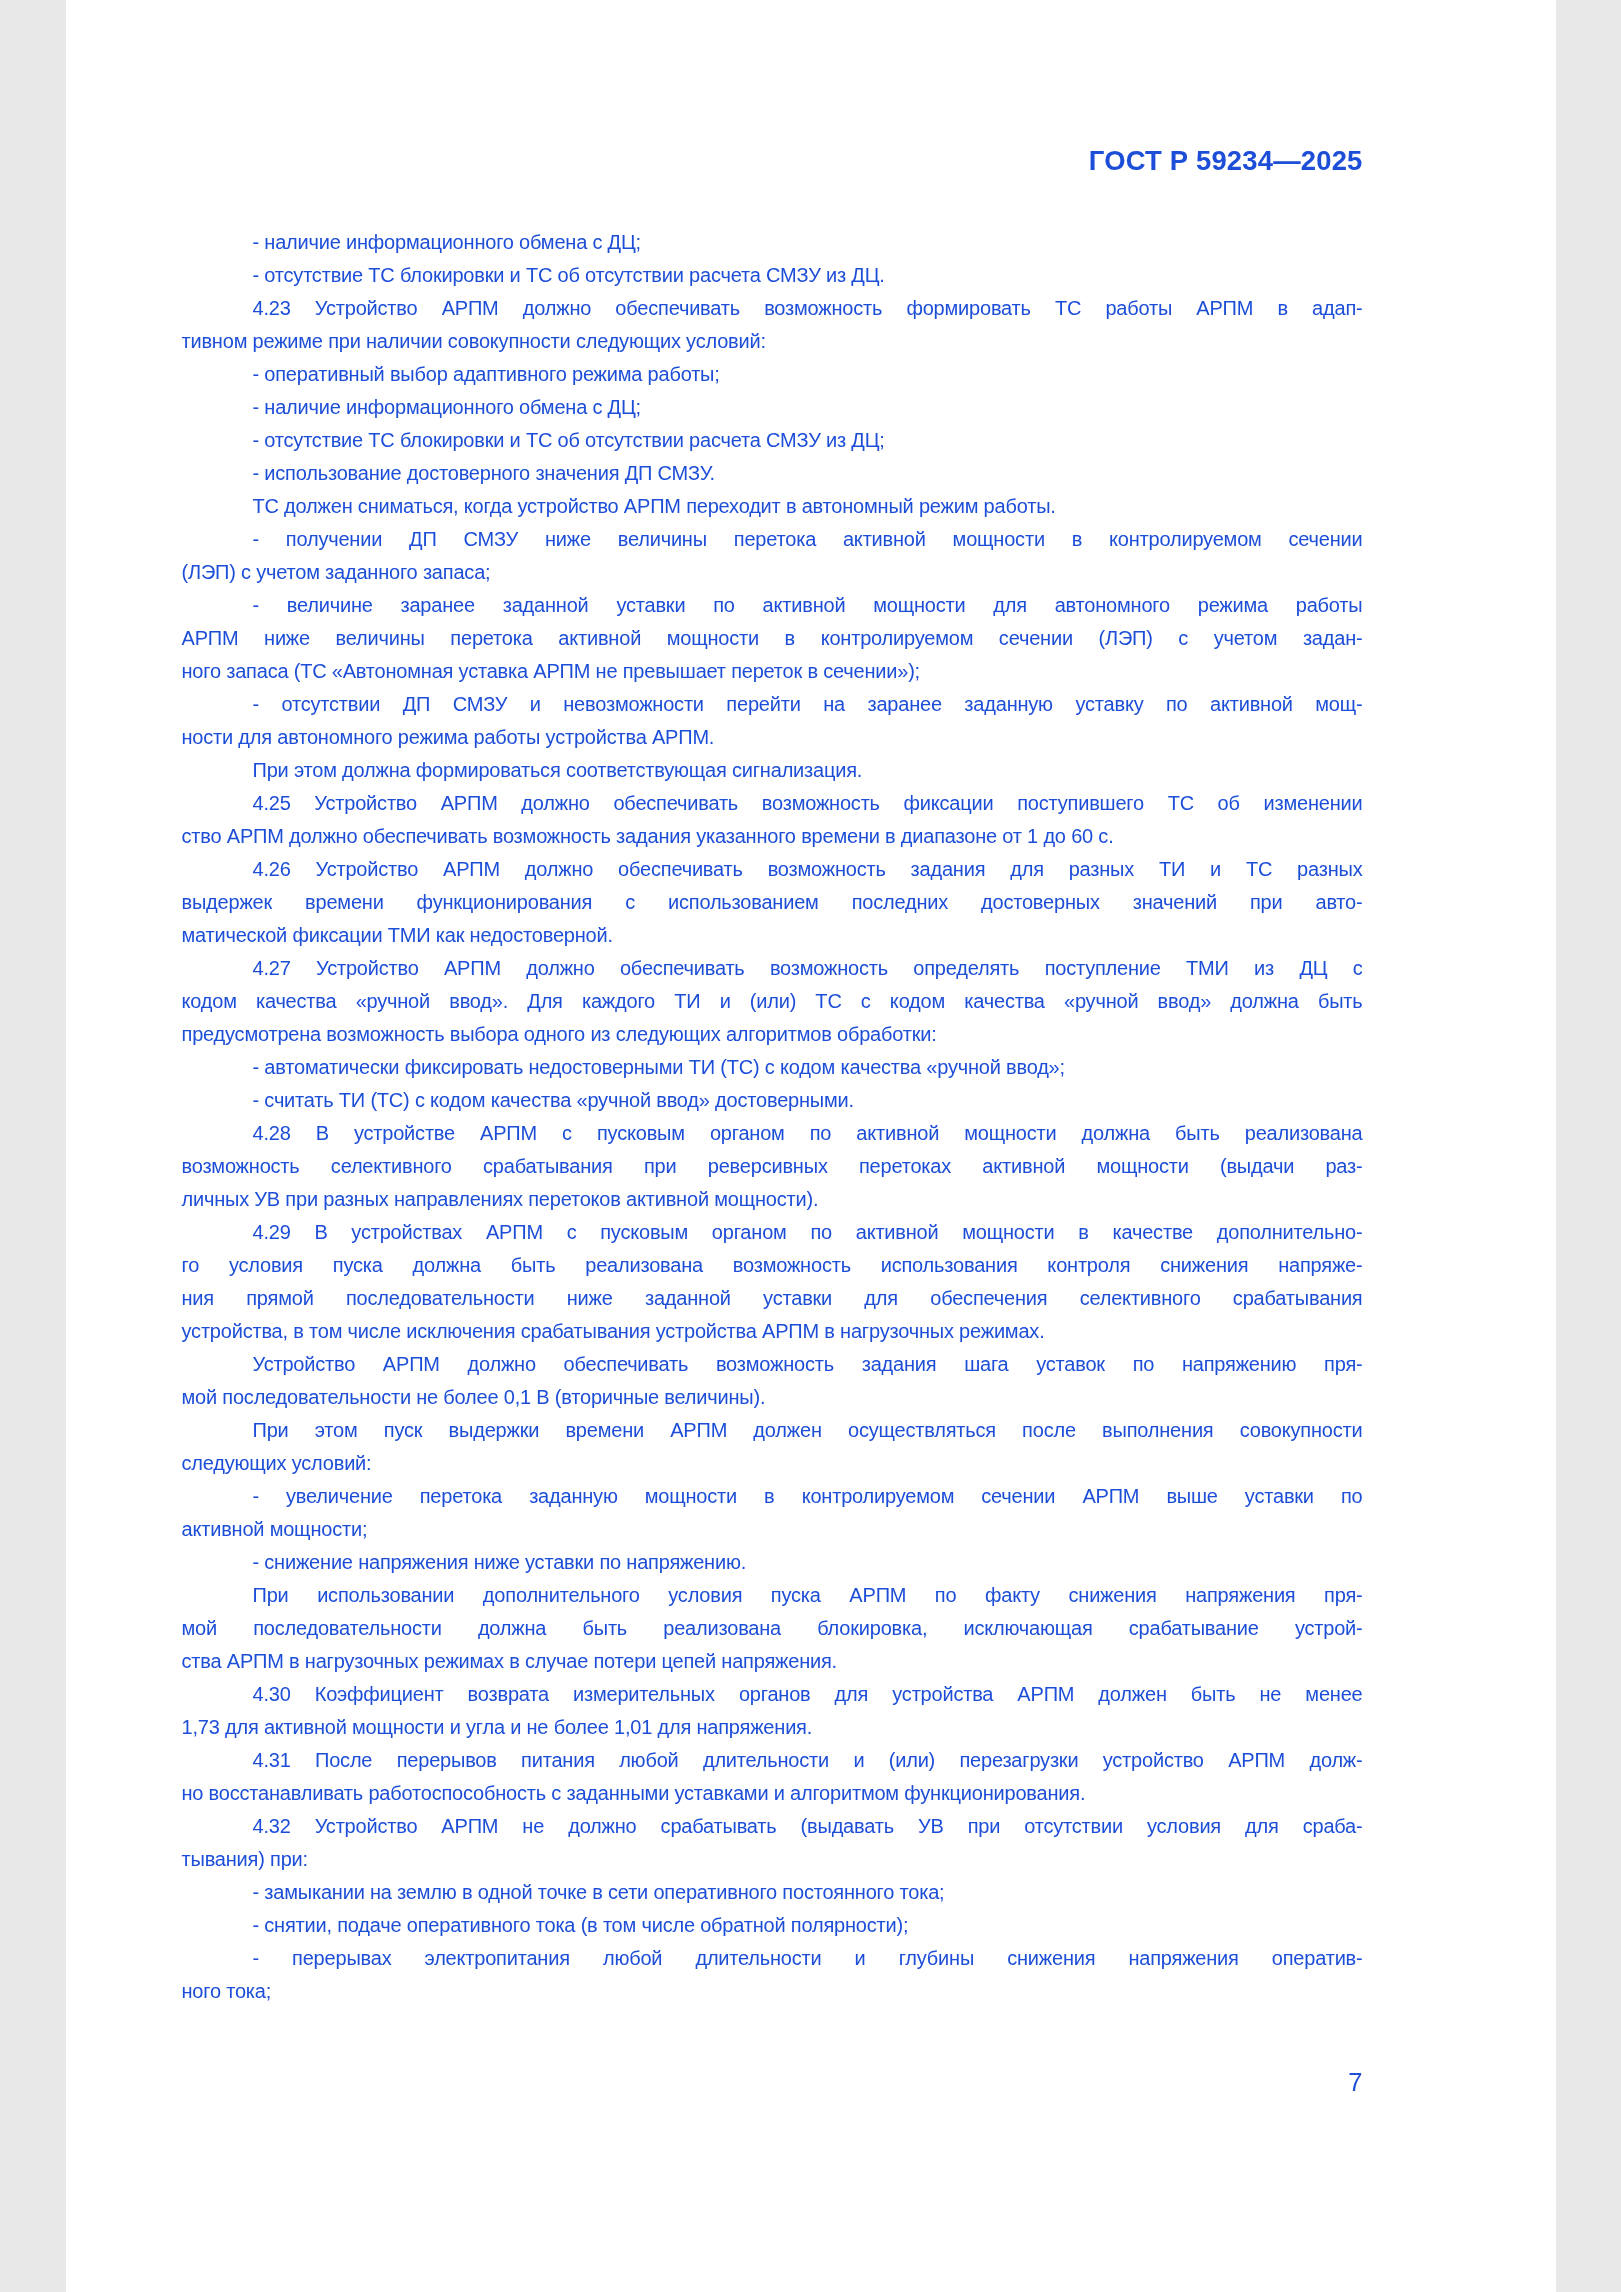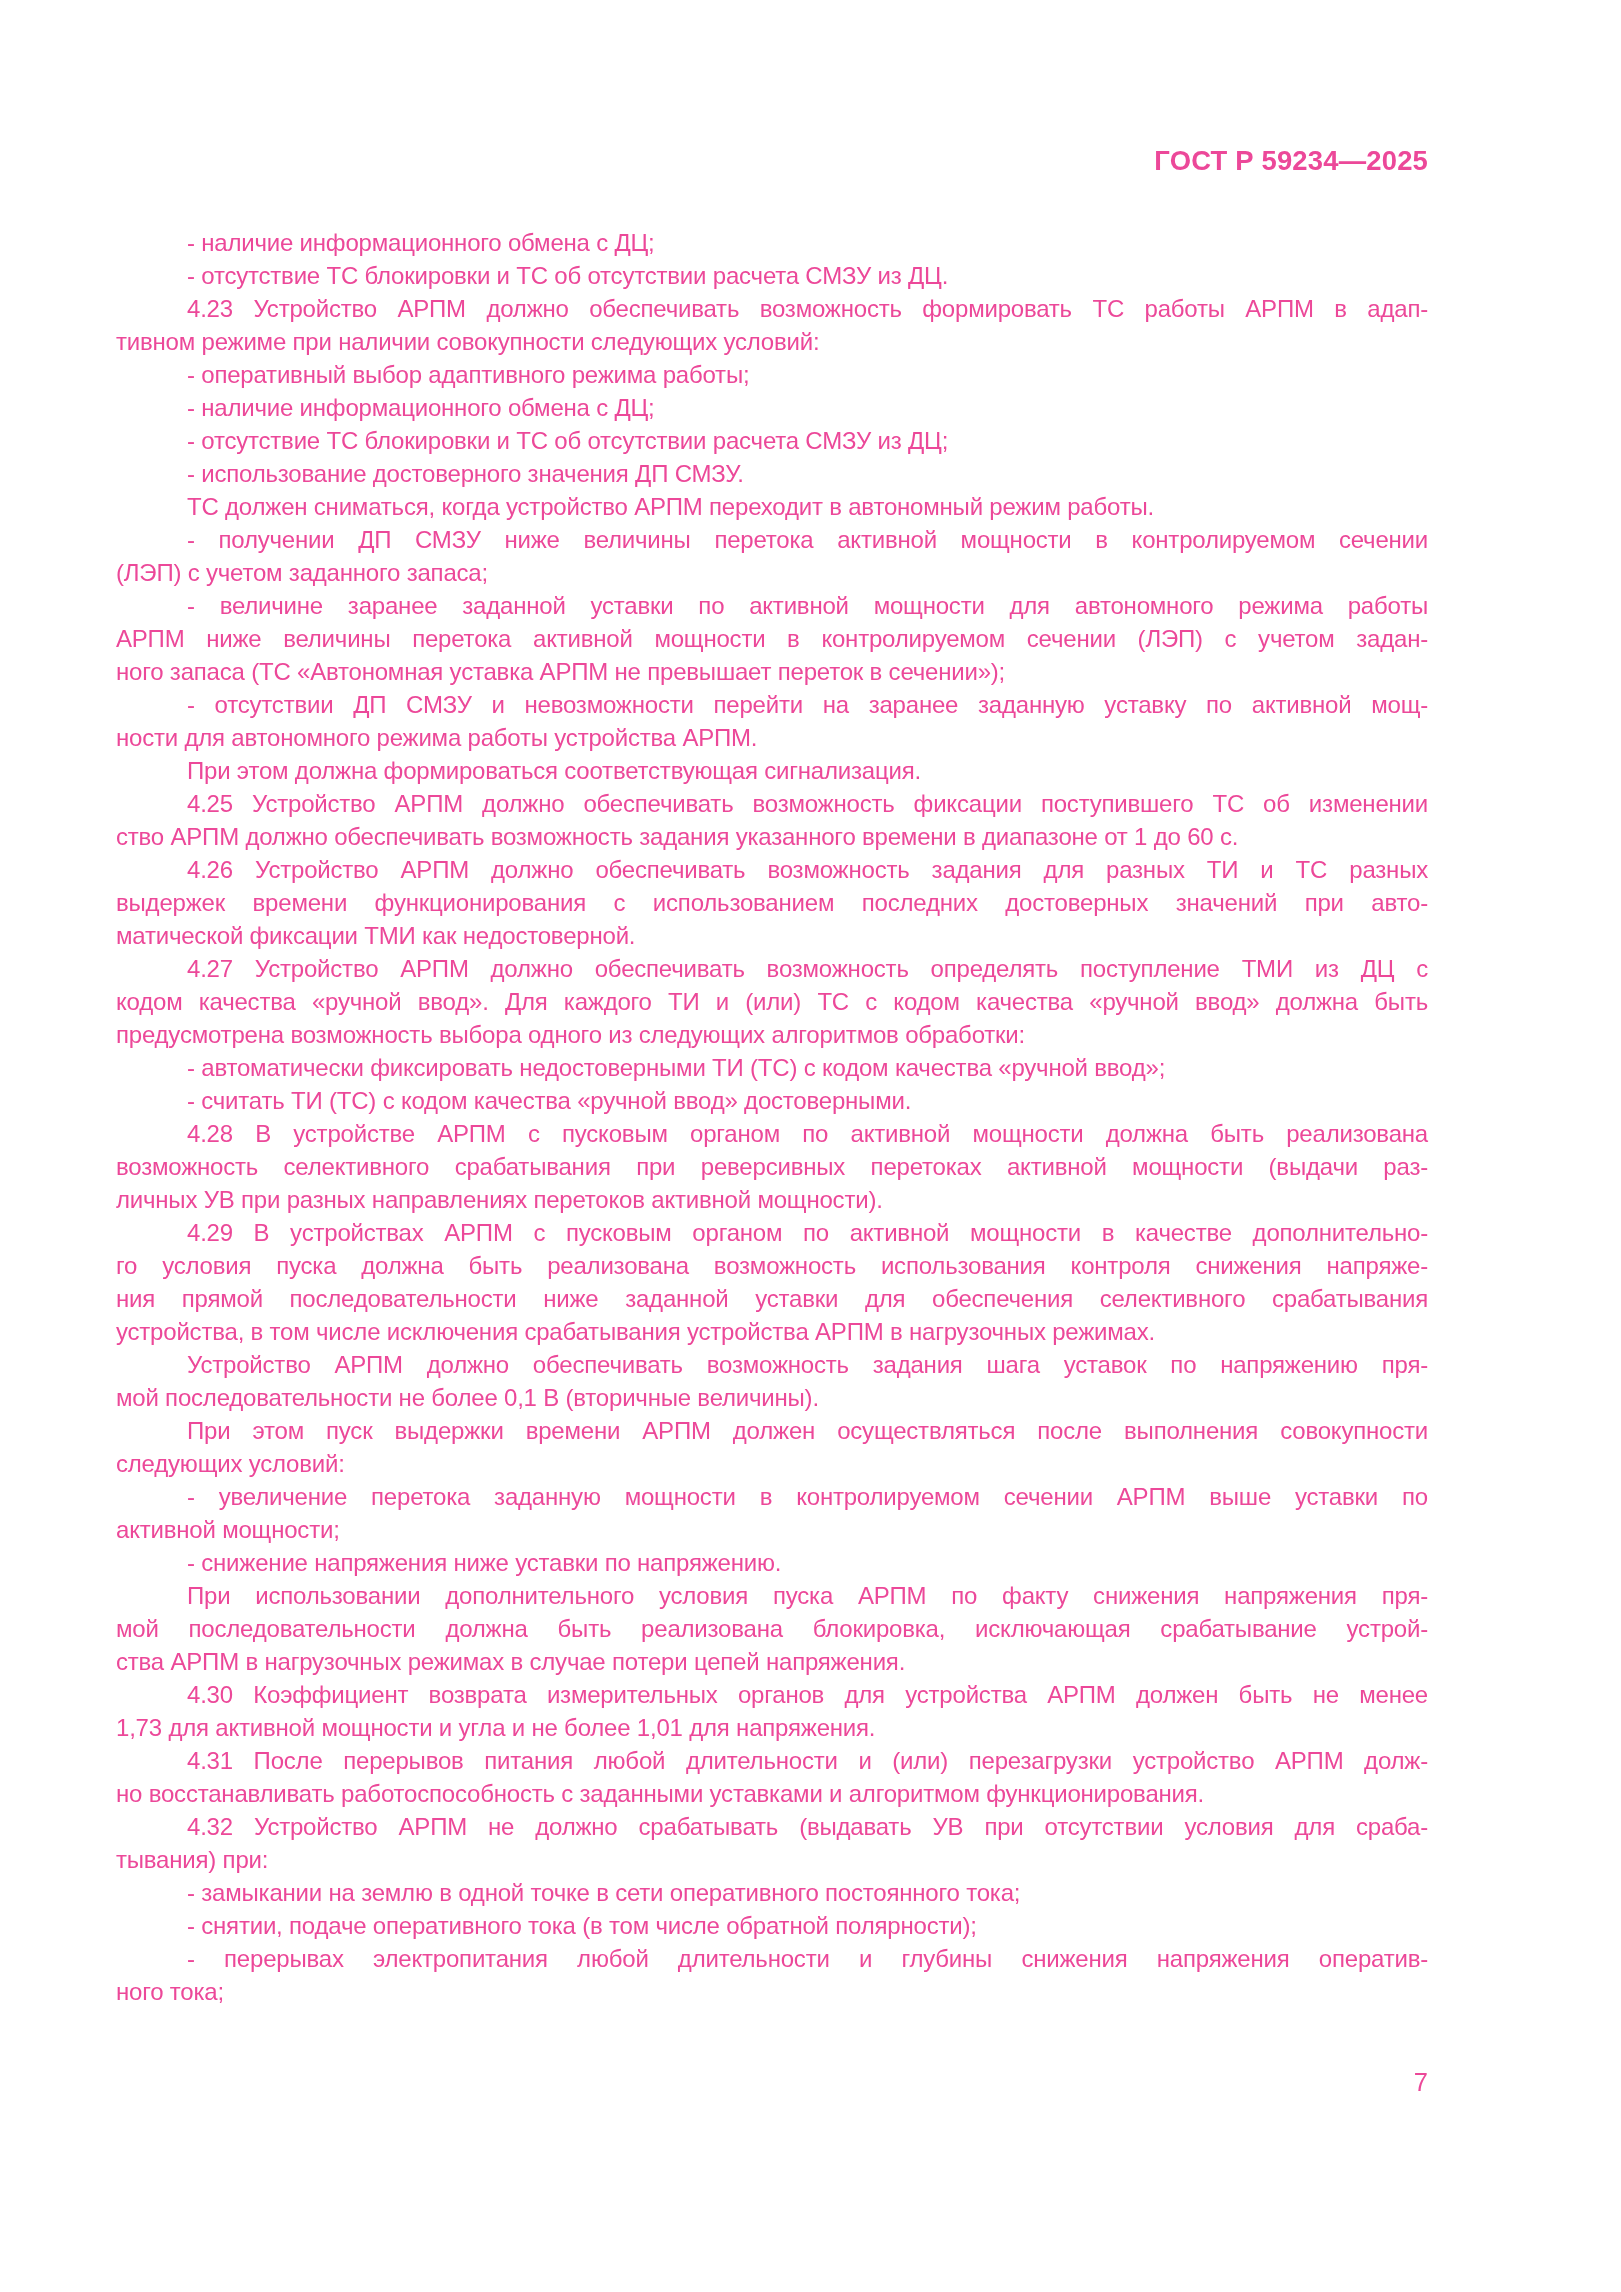--- a/index.html
+++ b/index.html
@@ -1,43 +1,43 @@
 <!DOCTYPE html>
 <html><head>
 <meta charset="utf-8">
 <style>
   html, body { margin: 0; padding: 0; background: #e8e8e8; }
   .page {
     position: relative;
-    width: 1621px;
+    width: 1490px;
     height: 2293px;
     background: #ffffff;
     font-family: "Liberation Sans", sans-serif;
-    color: #ec4899;
+    color: #1d4ed8;
     overflow: hidden;
     margin: 0 auto;
   }
   .doc-header {
     position: absolute;
     top: 146px;
     left: 116px;
     right: 193px;
     text-align: right;
     font-weight: bold;
     font-size: 27.4px;
     line-height: 29px;
     letter-spacing: 0.2px;
     white-space: nowrap;
   }
   .doc-body {
     position: absolute;
     top: 226px;
     left: 116px;
     right: 193px;
-    font-size: 24px;
+    font-size: 20px;
     line-height: 33px;
     letter-spacing: -0.2px;
   }
   .para { margin: 0; padding: 0; }
   .line {
     text-align: left;
     white-space: normal;
   }
   .line.just {
     text-align: justify;

